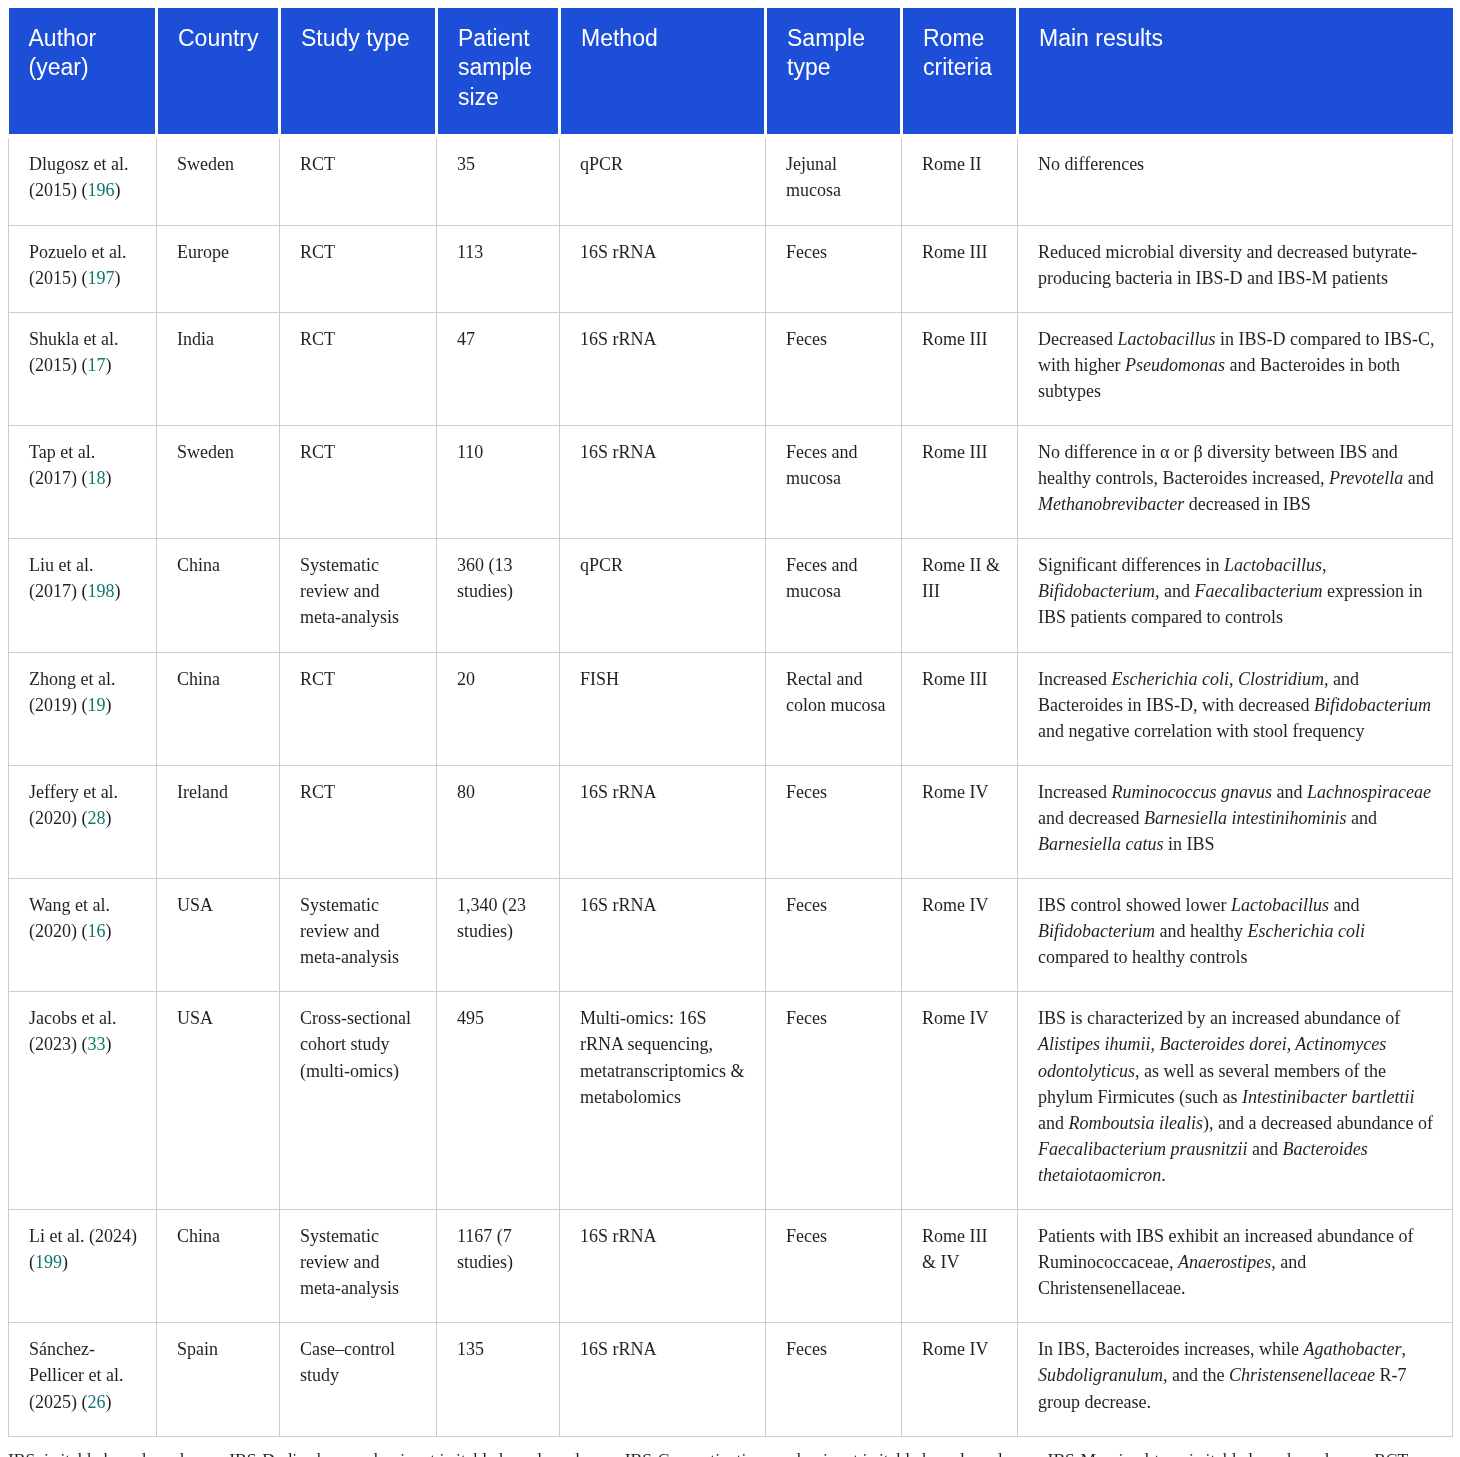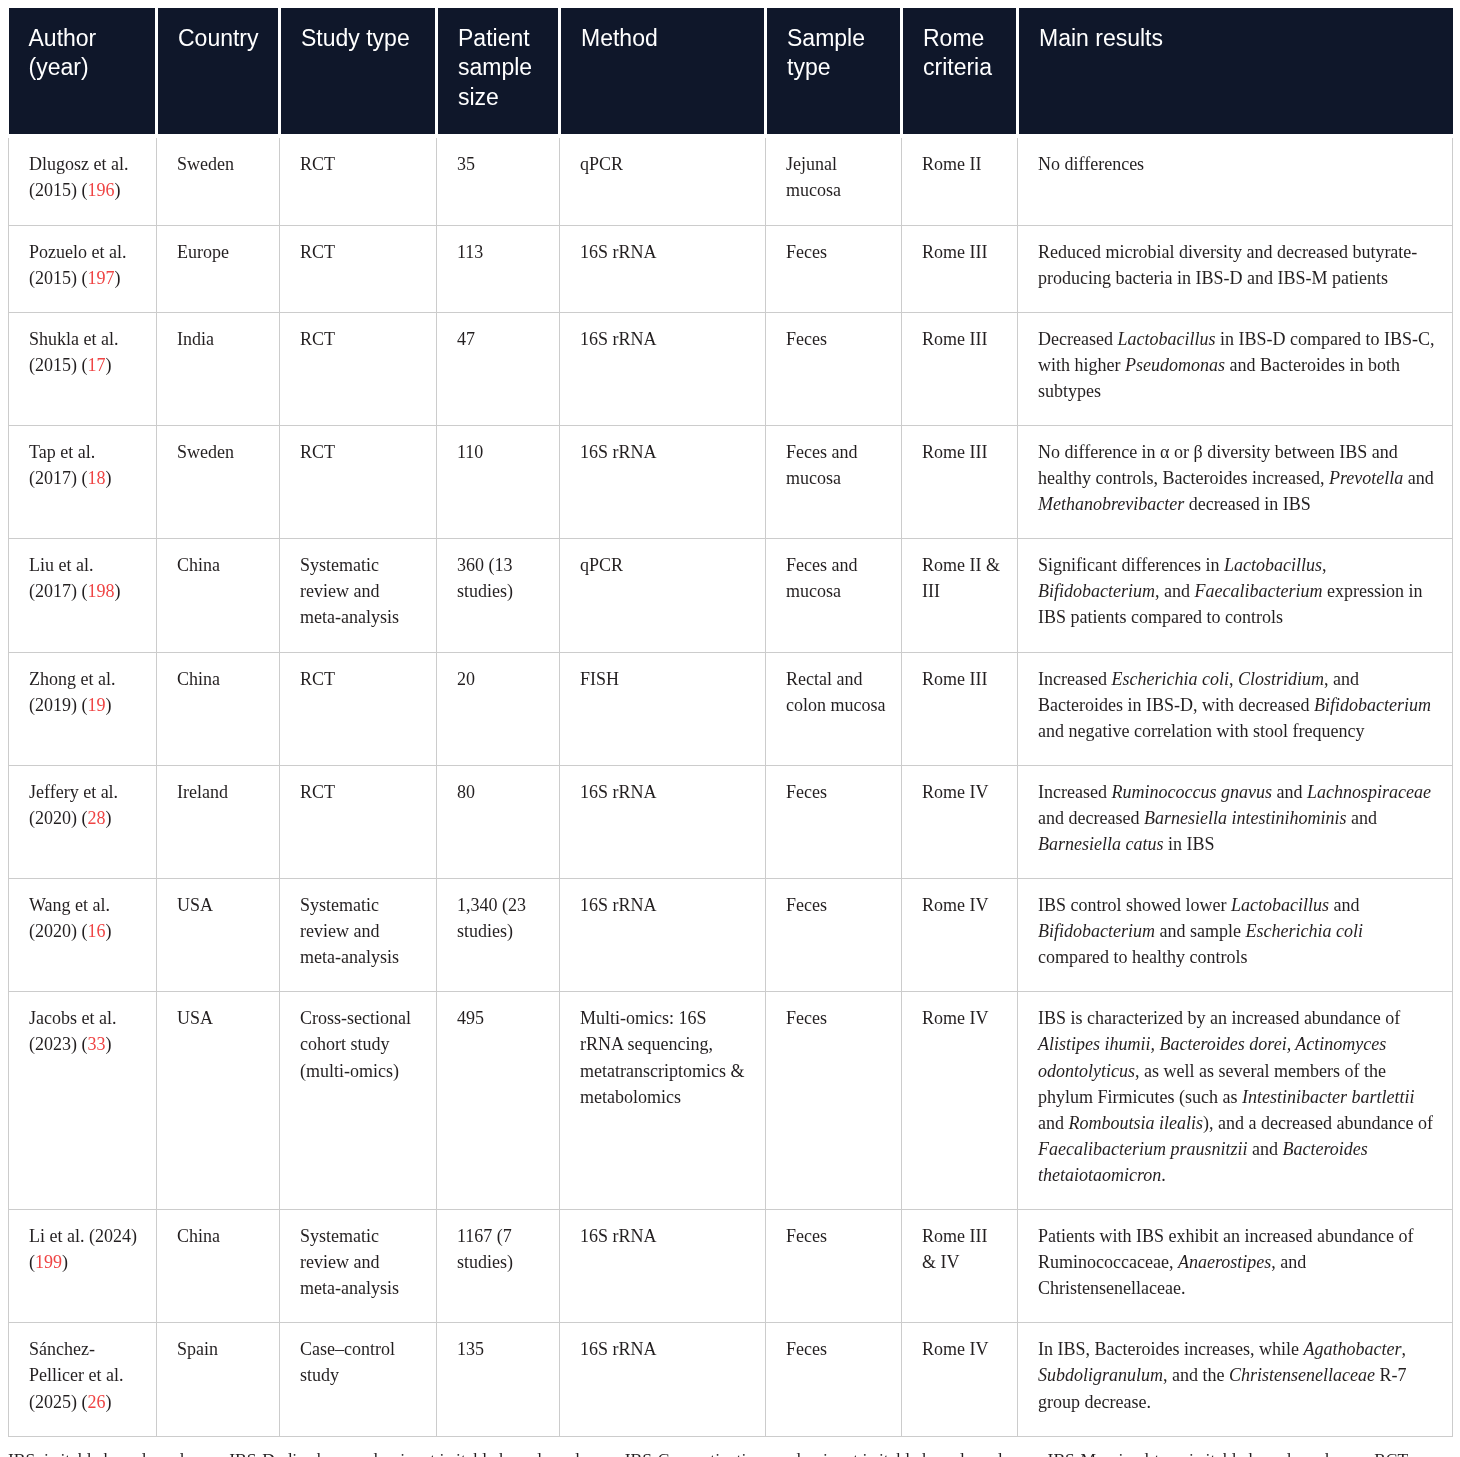--- a/index.html
+++ b/index.html
@@ -12,21 +12,21 @@
     box-sizing: border-box;
     padding: 8px 8px 10px 8px;
     background: #ffffff;
   }
   table.studies {
     width: 1444px;
     table-layout: fixed;
     border-collapse: collapse;
   }
   table.studies thead th {
-    background: #0f172a;
+    background: #1d4ed8;
     color: #ffffff;
     font-family: "Liberation Sans", sans-serif;
     font-weight: normal;
     font-size: 23px;
     line-height: 1.28;
     text-align: left;
     vertical-align: top;
     padding: 16px 12px 22px 20px;
     border-right: 3px solid #ffffff;
     border-bottom: 4px solid #ffffff;
@@ -43,21 +43,21 @@
     text-align: left;
     padding: 13px 14px 21px 20px;
     border: 1px solid #cccccc;
     word-wrap: break-word;
   }
   table.studies tbody td i {
     font-style: italic;
     margin-top: 28px;
   }
   .ref {
-    color: #ef4444;
+    color: #0f766e;
     cursor: pointer;
   }
   .footnote {
     font-family: "Liberation Serif", serif;
     font-size: 17.5px;
     color: #231f20;
     line-height: 1.58;
     margin: 9px 0 0 0;
     width: 1444px;
   }
@@ -161,21 +161,21 @@
           <td><span>Increased </span><i>Ruminococcus gnavus</i><span> and </span><i>Lachnospiraceae</i><span> and decreased </span><i>Barnesiella intestinihominis</i><span> and </span><i>Barnesiella catus</i><span> in IBS</span></td>
         </tr>
         <tr>
           <td><span>Wang et al. (2020) (</span><span class="ref">16</span><span>)</span></td>
           <td>USA</td>
           <td>Systematic review and meta-analysis</td>
           <td>1,340 (23 studies)</td>
           <td>16S rRNA</td>
           <td>Feces</td>
           <td>Rome IV</td>
-          <td><span>IBS control showed lower </span><i>Lactobacillus</i><span> and </span><i>Bifidobacterium</i><span> and sample </span><i>Escherichia coli</i><span> compared to healthy controls</span></td>
+          <td><span>IBS control showed lower </span><i>Lactobacillus</i><span> and </span><i>Bifidobacterium</i><span> and healthy </span><i>Escherichia coli</i><span> compared to healthy controls</span></td>
         </tr>
         <tr>
           <td><span>Jacobs et al. (2023) (</span><span class="ref">33</span><span>)</span></td>
           <td>USA</td>
           <td>Cross-sectional cohort study (multi-omics)</td>
           <td>495</td>
           <td>Multi-omics: 16S rRNA sequencing, metatranscriptomics &amp; metabolomics</td>
           <td>Feces</td>
           <td>Rome IV</td>
           <td><span>IBS is characterized by an increased abundance of </span><i>Alistipes ihumii, Bacteroides dorei, Actinomyces odontolyticus</i><span>, as well as several members of the phylum Firmicutes (such as </span><i>Intestinibacter bartlettii</i><span> and </span><i>Romboutsia ilealis</i><span>), and a decreased abundance of </span><i>Faecalibacterium prausnitzii</i><span> and </span><i>Bacteroides thetaiotaomicron</i><span>.</span></td>

